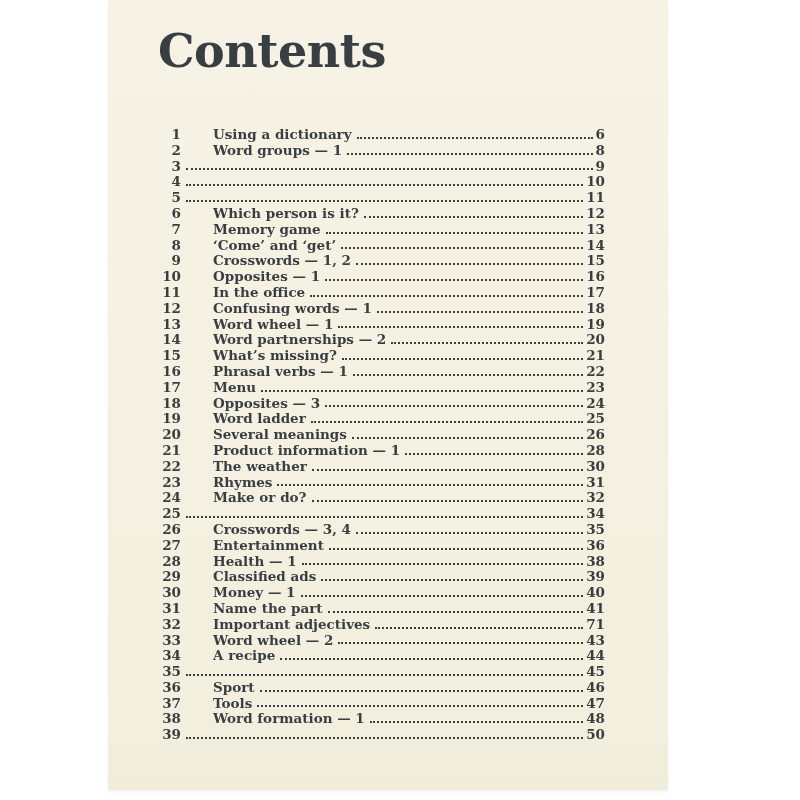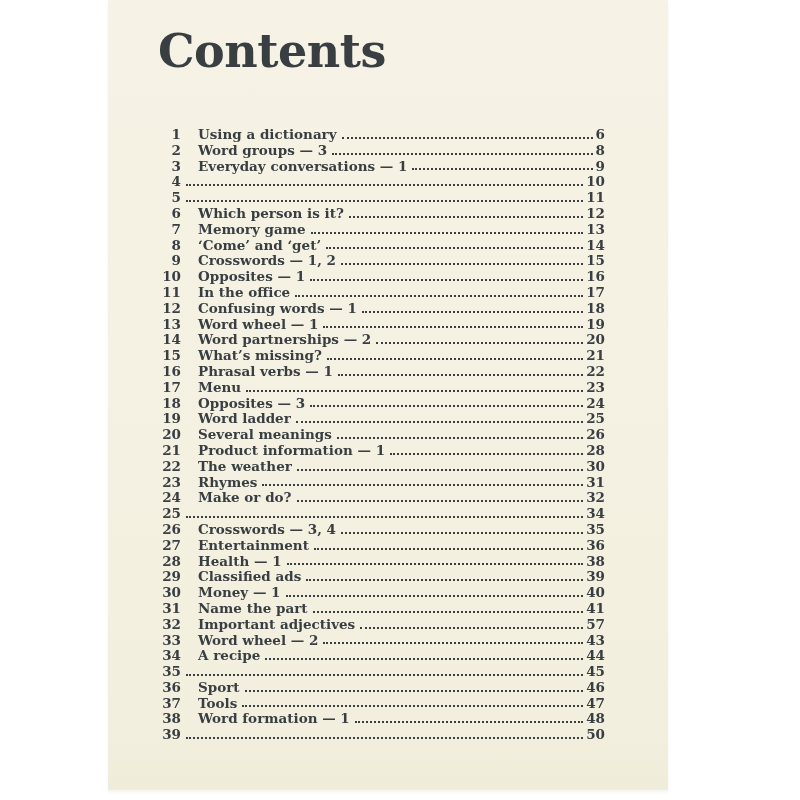--- a/index.html
+++ b/index.html
@@ -46,21 +46,21 @@
     height:15.8px;
     line-height:15.8px;
     white-space:nowrap;
   }
   .entry-num{
     width:26px;
     text-align:right;
     flex:0 0 auto;
   }
   .entry-title{
-    margin-left:17px;
+    margin-left:32px;
     flex:0 0 auto;
   }
   .dot-leader{
     flex:1 1 auto;
     align-self:flex-end;
     height:0;
     margin:0 3px 4px 5px;
     border-bottom:2px dotted var(--ink);
   }
   .entry-page{
@@ -77,28 +77,27 @@
     <div class="toc-list" id="toc-list">
   <div class="toc-row">
     <span class="entry-num">1</span>
     <span class="entry-title">Using a dictionary</span>
     <span class="dot-leader"></span>
     <span class="entry-page">6</span>
   </div>
 
   <div class="toc-row">
     <span class="entry-num">2</span>
-    <span class="entry-title">Word groups — 3</span>
+    <span class="entry-title">Word groups — 1</span>
     <span class="dot-leader"></span>
     <span class="entry-page">8</span>
   </div>
 
   <div class="toc-row">
     <span class="entry-num">3</span>
-    <span class="entry-title">Everyday conversations — 1</span>
     <span class="dot-leader"></span>
     <span class="entry-page">9</span>
   </div>
 
   <div class="toc-row">
     <span class="entry-num">4</span>
     <span class="dot-leader"></span>
     <span class="entry-page">10</span>
   </div>
 
@@ -286,21 +285,21 @@
     <span class="entry-num">31</span>
     <span class="entry-title">Name the part</span>
     <span class="dot-leader"></span>
     <span class="entry-page">41</span>
   </div>
 
   <div class="toc-row">
     <span class="entry-num">32</span>
     <span class="entry-title">Important adjectives</span>
     <span class="dot-leader"></span>
-    <span class="entry-page">57</span>
+    <span class="entry-page">71</span>
   </div>
 
   <div class="toc-row">
     <span class="entry-num">33</span>
     <span class="entry-title">Word wheel — 2</span>
     <span class="dot-leader"></span>
     <span class="entry-page">43</span>
   </div>
 
   <div class="toc-row">

